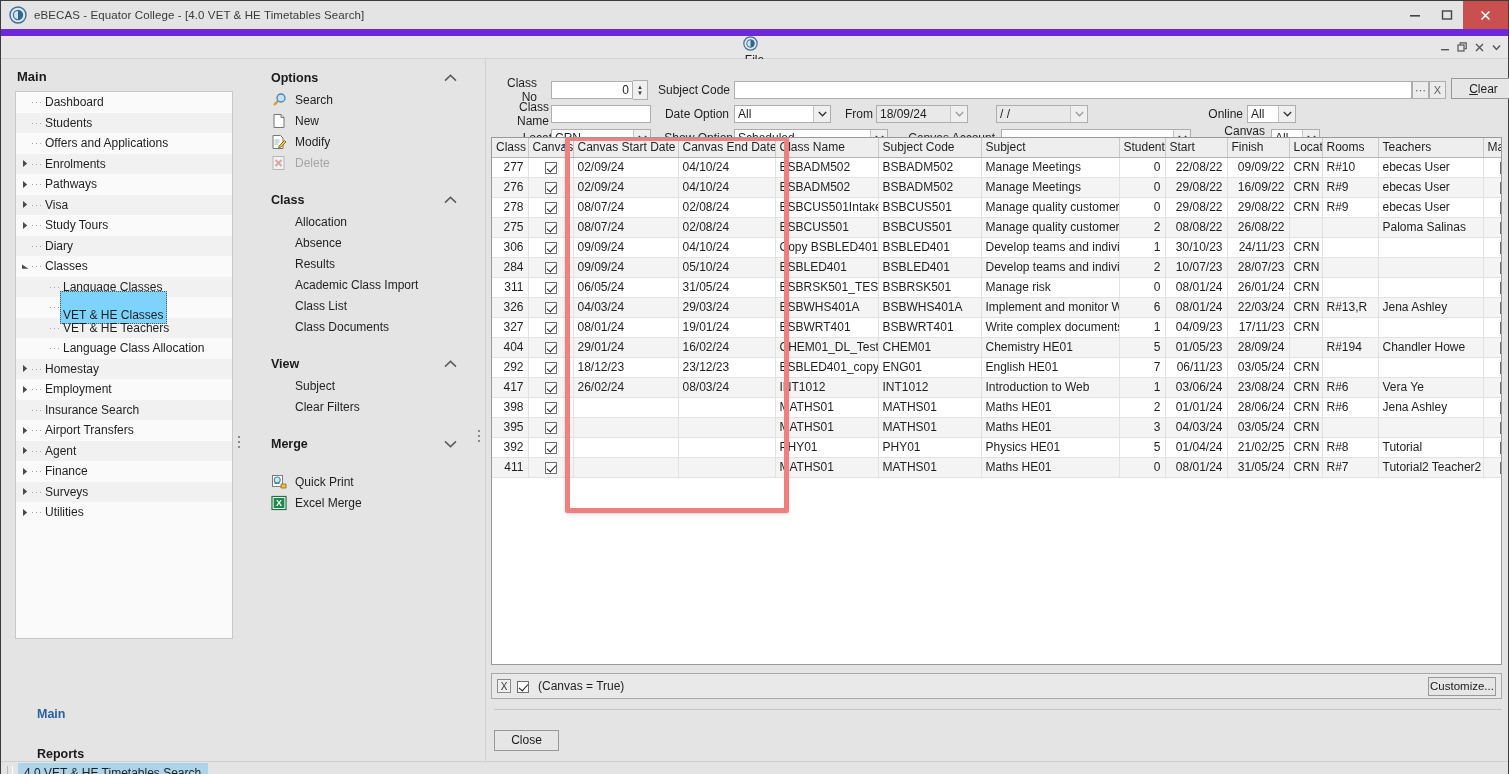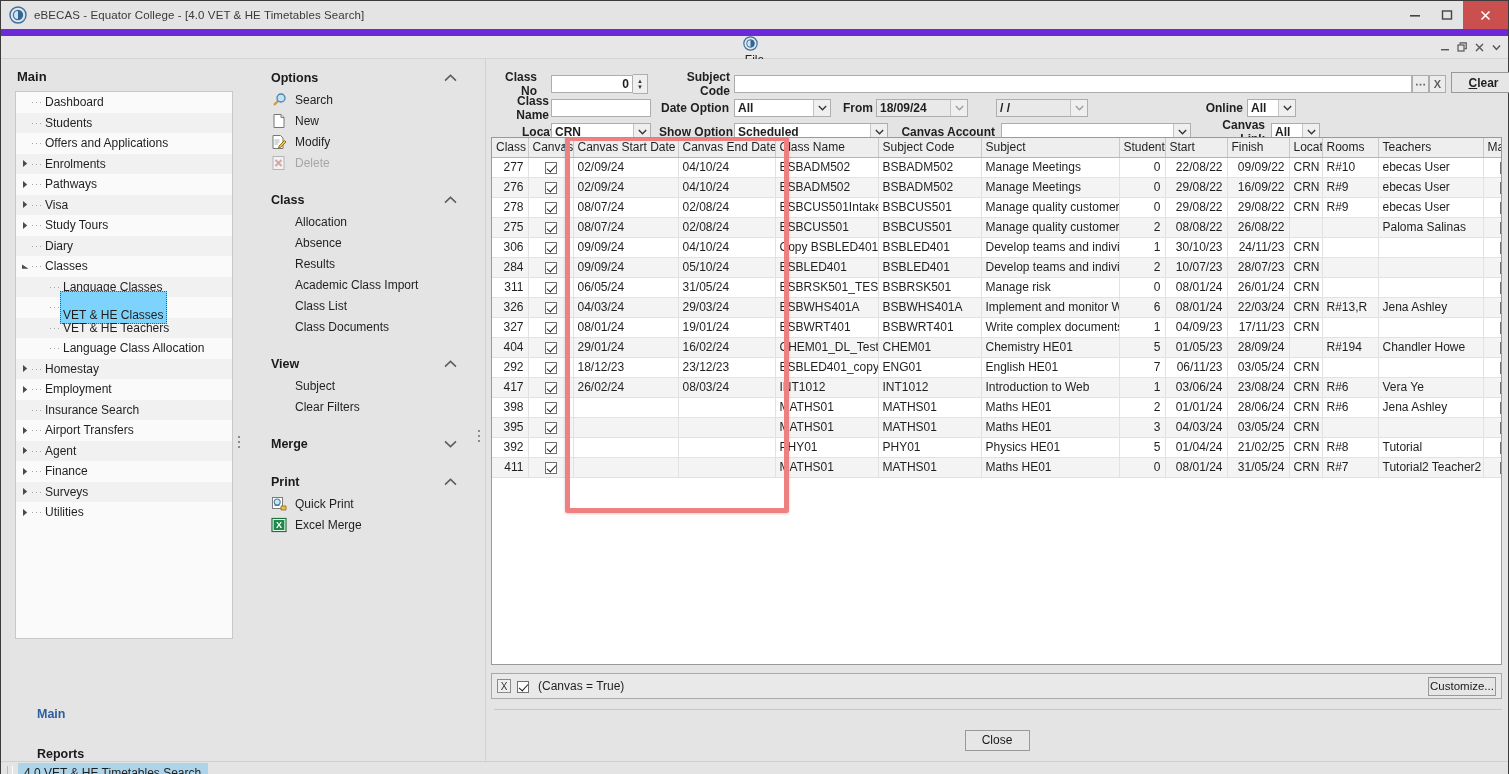--- a/index.html
+++ b/index.html
@@ -72,21 +72,21 @@
   .opt-item .ic{width:16px;height:16px;margin-right:8px;flex:0 0 16px;}
   .opt-item.dis{color:#a6a6a6;}
   .opt-sub{height:21px;padding-left:52px;font-size:12px;color:#1f1f1f;display:flex;align-items:center;}
   .opt-sub.dis{color:#a6a6a6;}
   .opt-gap{height:16px;}
   .optcol .grip-dots{right:2px;top:366px;}
 
   
   .mainpanel{flex:1;position:relative;background:#e4e4e4;
              border-left:1px solid #d2d2d2;}
-  .form{position:absolute;left:5px;top:15px;right:6px;height:68px;font-weight:bold;}
+  .form{position:absolute;left:5px;top:21px;right:6px;height:68px;}
   .frow{position:absolute;left:0;right:0;height:20px;display:flex;align-items:center;}
   .lab{font-size:12px;color:#1f1f1f;text-align:right;}
   .tbox{background:#fff;border:1px solid #aeaeae;height:18px;box-sizing:border-box;
         font-size:12px;color:#1f1f1f;display:flex;align-items:center;padding:0 3px;}
   .tbox.num{justify-content:flex-end;}
   .spin{width:14px;height:18px;border:1px solid #aeaeae;border-left:none;background:#efefef;
         display:flex;flex-direction:column;align-items:center;justify-content:center;}
   .spin span{font-size:6px;line-height:6px;color:#333;}
   .combo{background:#fff;border:1px solid #aeaeae;height:18px;box-sizing:border-box;
          display:flex;align-items:center;font-size:12px;color:#1f1f1f;padding-left:3px;}
@@ -124,21 +124,21 @@
   
   .filterbar{position:absolute;left:5px;right:6px;bottom:62px;height:26px;
              background:#e9e9e9;border:1px solid #a9a9a9;display:flex;align-items:center;
              box-sizing:border-box;padding:0 5px;}
   .fbtn{width:14px;height:14px;border:1px solid #8b8b8b;background:#efefef;font-size:10px;
         display:flex;align-items:center;justify-content:center;color:#333;box-sizing:border-box;}
   .fexpr{margin-left:9px;font-size:12px;color:#1f1f1f;}
   .customize{margin-left:auto;width:68px;height:19px;border:1px solid #999;background:#e6e6e6;
              display:flex;align-items:center;justify-content:center;font-size:11.5px;box-sizing:border-box;}
   .footerbar{position:absolute;left:8px;right:6px;bottom:5px;height:46px;
-             border-top:1px solid #c7c7c7;display:flex;align-items:center;justify-content:center;}
+             border-top:1px solid #c7c7c7;display:flex;align-items:center;justify-content:flex-start;}
   .closebtn{width:65px;height:21px;border:1px solid #999;background:#e6e6e6;
             display:flex;align-items:center;justify-content:center;font-size:12px;box-sizing:border-box;
             margin-right:2px;margin-top:14px;}
 
   
   .taskbar{height:22px;background:#e4e4e4;border-top:1px solid #cfcfcf;display:flex;align-items:center;
            padding-left:6px;}
   .tgrip{width:4px;height:14px;border-left:1px solid #b9b9b9;border-right:1px solid #fff;margin-right:5px;}
   .taskitem{background:#aed4ea;color:#1f1f1f;font-size:12px;padding:3px 7px 3px 6px;}
 </style>
@@ -442,26 +442,20 @@
         <div class="opt-sub">Subject</div>
         <div class="opt-sub">Clear Filters</div>
         <div class="opt-gap"></div>
         <div class="opt-head">
           <span>Merge</span>
           <span class="chev"><svg width="13" height="8" viewBox="0 0 13 8">
               <path d="M1 1.4 L6.5 6.6 L12 1.4" fill="none" stroke="#5b5b5b" stroke-width="1.5"></path>
             </svg></span>
         </div>
         <div class="opt-gap"></div>
-        <div class="opt-head">
-          <span>Print</span>
-          <span class="chev"><svg width="13" height="8" viewBox="0 0 13 8">
-              <path d="M1 6.6 L6.5 1.4 L12 6.6" fill="none" stroke="#5b5b5b" stroke-width="1.5"></path>
-            </svg></span>
-        </div>
         <div class="opt-item">
           <span class="ic"><svg width="16" height="16" viewBox="0 0 16 16">
               <rect x="1.5" y="1.5" width="10" height="11" fill="#fff" stroke="#7d7d7d" stroke-width="1"></rect>
               <circle cx="6.2" cy="6" r="3" fill="#cfe4f2" stroke="#4b84ab" stroke-width="1.1"></circle>
               <line x1="3.6" y1="9.4" x2="8.4" y2="9.4" stroke="#4b84ab" stroke-width="1.2"></line>
               <path d="M10 10 L15 10 L15 14 L10 14 Z" fill="#f0c040" stroke="#8a6a18" stroke-width="0.8"></path>
             </svg></span>
           <span>Quick Print</span>
         </div>
         <div class="opt-item">

